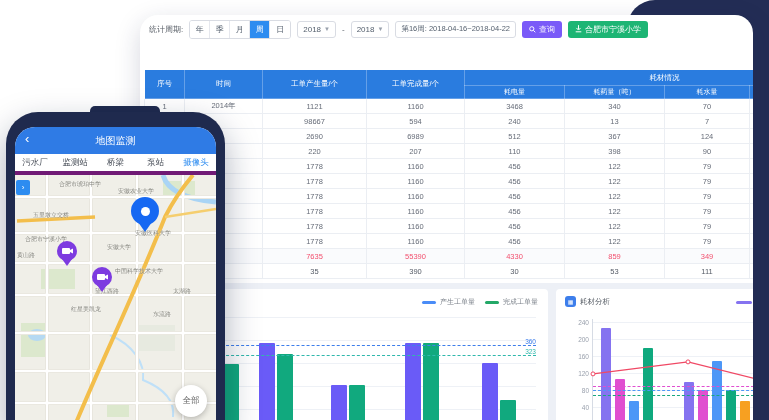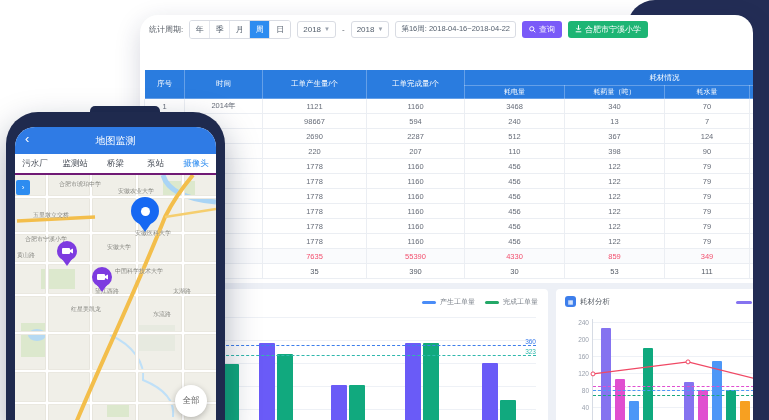--- a/index.html
+++ b/index.html
@@ -82,21 +82,21 @@
   .phone { position:absolute; left:6px; top:112px; width:219px; height:320px;
     background:#1F2A4E; border-radius:32px 32px 0 0;
     box-shadow:0 14px 34px rgba(15,25,60,.35); z-index:5; }
   .screen { position:absolute; left:9px; top:15px; width:201px; height:305px;
     border-radius:20px 20px 0 0; overflow:hidden; background:#fff;
     display:flex; flex-direction:column; }
   .p-header { height:27px; background:#2F7BE5; color:#fff; display:flex; align-items:center;
     justify-content:center; position:relative; font-size:10px; }
   .p-back { position:absolute; left:10px; top:4px; font-size:13px; cursor:pointer; }
   .p-tabs { height:21px; display:flex; align-items:center; background:#fff;
-    border-bottom:2px solid #701a75; }
+    border-bottom:4px solid #701a75; }
   .p-tab { flex:1; text-align:center; font-size:8.5px; color:#474d57; cursor:pointer; }
   .p-tab.active { color:#2D8CF0; }
   .p-map { flex:1; position:relative; background:#F0EFE8; overflow:hidden; }
   .map-label { position:absolute; font-size:6px; color:#84847c; white-space:nowrap;
     text-shadow:0 0 2px #fff; }
   .pin { position:absolute; }
   .pin .head { width:20px; height:20px; border-radius:50%; background:#7D3BE0;
     display:flex; align-items:center; justify-content:center; }
   .pin .tip { width:0; height:0; border:5px solid transparent; border-top:7px solid #7D3BE0;
     margin:-2px auto 0; }
@@ -201,21 +201,21 @@
               <td>594</td>
               <td>240</td>
               <td>13</td>
               <td>7</td>
               <td>690</td>
             </tr>
             <tr>
               <td></td>
               <td></td>
               <td>2690</td>
-              <td>2287</td>
+              <td>6989</td>
               <td>512</td>
               <td>367</td>
               <td>124</td>
               <td>129</td>
             </tr>
             <tr>
               <td></td>
               <td></td>
               <td>220</td>
               <td>207</td>

